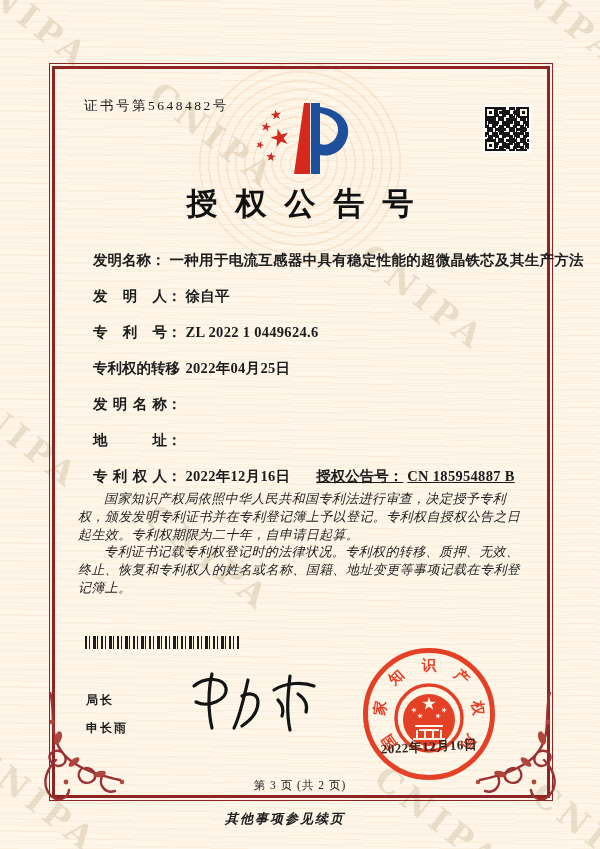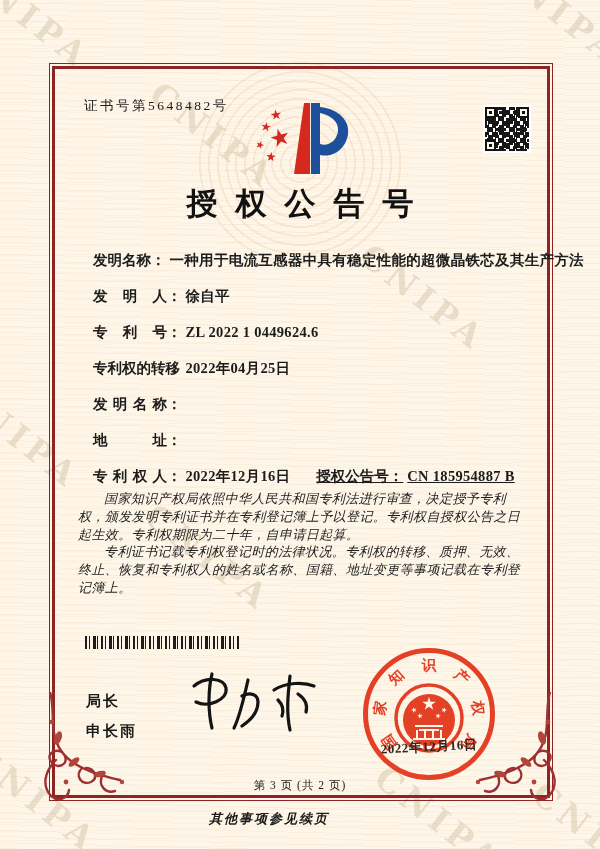--- a/index.html
+++ b/index.html
@@ -50,21 +50,21 @@
   .flabel{display:inline-block;width:74px;font-weight:600;text-align:justify;text-align-last:justify;}
   .fcolon{font-weight:600;margin-right:4px;}
   .fvalue{font-weight:600;letter-spacing:0.3px;}
   .pair2{margin-left:26px;display:flex;text-decoration:underline;}
   .pair2 .flabel{width:auto;}
   .paras{position:absolute;z-index:3;left:78px;top:490px;width:448px;font-size:13px;line-height:17.8px;}
   .paras p{margin:0;text-indent:2em;font-style:italic;letter-spacing:0.4px;color:#1d1d1d;}
   .barcode{position:absolute;z-index:3;left:85px;top:636px;width:154px;height:13px;
     background:repeating-linear-gradient(90deg,#1c1c1c 0 2px,transparent 2px 4px,#1c1c1c 4px 5px,transparent 5px 8px,#1c1c1c 8px 11px,transparent 11px 12px,#1c1c1c 12px 13px,transparent 13px 16px);
   }
-  .signer{position:absolute;z-index:3;left:86px;top:692px;font-family:"Liberation Sans","DejaVu Sans",sans-serif;font-weight:bold;font-size:15px;}
+  .signer{position:absolute;z-index:3;left:86px;top:692px;font-family:"Liberation Sans","DejaVu Sans",sans-serif;font-weight:bold;font-size:12px;}
   .signer div{margin-bottom:11px;letter-spacing:2px;}
   .signature{position:absolute;z-index:4;left:178px;top:668px;}
   .seal{position:absolute;z-index:5;left:363px;top:648px;width:132px;height:132px;opacity:0.93;}
   .seal-ring{position:absolute;inset:0;border:5px solid #e23318;border-radius:50%;box-sizing:border-box;}
   .sc{position:absolute;width:18px;height:18px;text-align:center;font-size:14.5px;line-height:18px;font-weight:bold;color:#e23318;}
   .sc1{left:17px;top:85px;transform:rotate(-125deg)}
   .sc2{left:8px;top:51px;transform:rotate(-83deg)}
   .sc3{left:24px;top:20px;transform:rotate(-42deg)}
   .sc4{left:57px;top:8px;transform:rotate(0deg)}
   .sc5{left:90px;top:20px;transform:rotate(42deg)}
@@ -72,21 +72,21 @@
   .sc7{left:97px;top:85px;transform:rotate(125deg)}
   .emblem{position:absolute;left:30px;top:34px;}
   .seal-date{
     position:absolute;z-index:6;left:360px;top:738px;width:138px;text-align:center;
     font-size:13px;font-weight:bold;color:#33261f;letter-spacing:0.5px;transform:rotate(-3deg);
   }
   .ornament{position:absolute;z-index:4;pointer-events:none;}
   .orn-left{left:36px;top:692px;}
   .orn-right{left:452px;top:692px;transform:scaleX(-1);}
   .page-info{position:absolute;z-index:3;left:0;top:778px;width:600px;text-align:center;font-size:11.5px;letter-spacing:1px;}
-  .note{position:absolute;z-index:3;left:0;top:810px;width:538px;text-align:center;font-size:13px;font-style:italic;font-weight:600;letter-spacing:2px;}
+  .note{position:absolute;z-index:3;left:0;top:810px;width:538px;text-align:center;font-size:13px;font-style:italic;font-weight:600;letter-spacing:2px;padding-left:16px;}
 </style>
 </head>
 <body>
 
 <div class="wm wm1">CNIPA</div>
 <div class="wm wm2">CNIPA</div>
 <div class="wm wm3">CNIPA</div>
 <div class="wm wm4">CNIPA</div>
 <div class="wm wm5">CNIPA</div>
 <div class="wm wm6">CNIPA</div>

